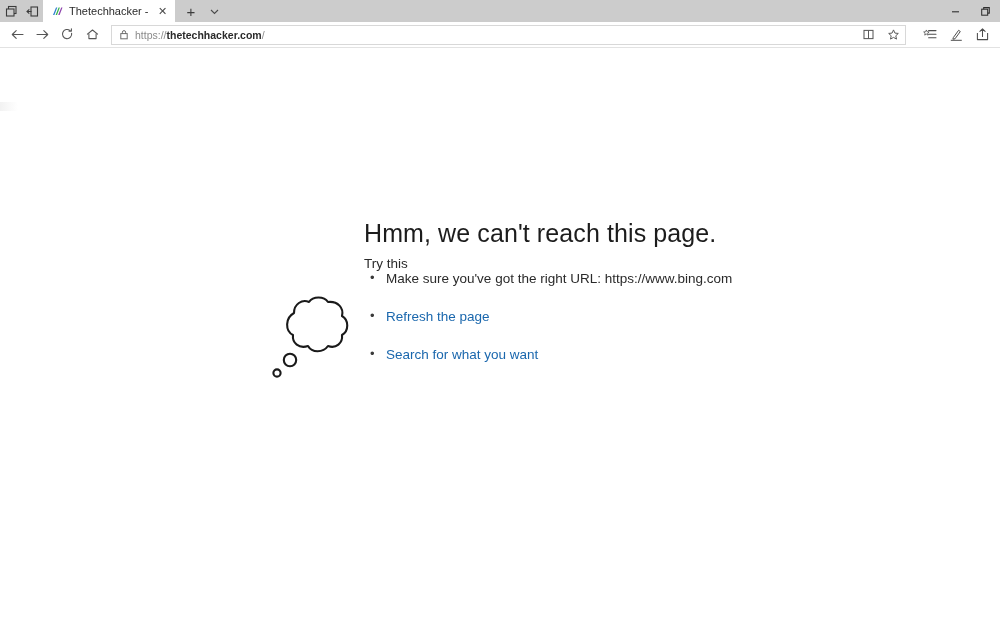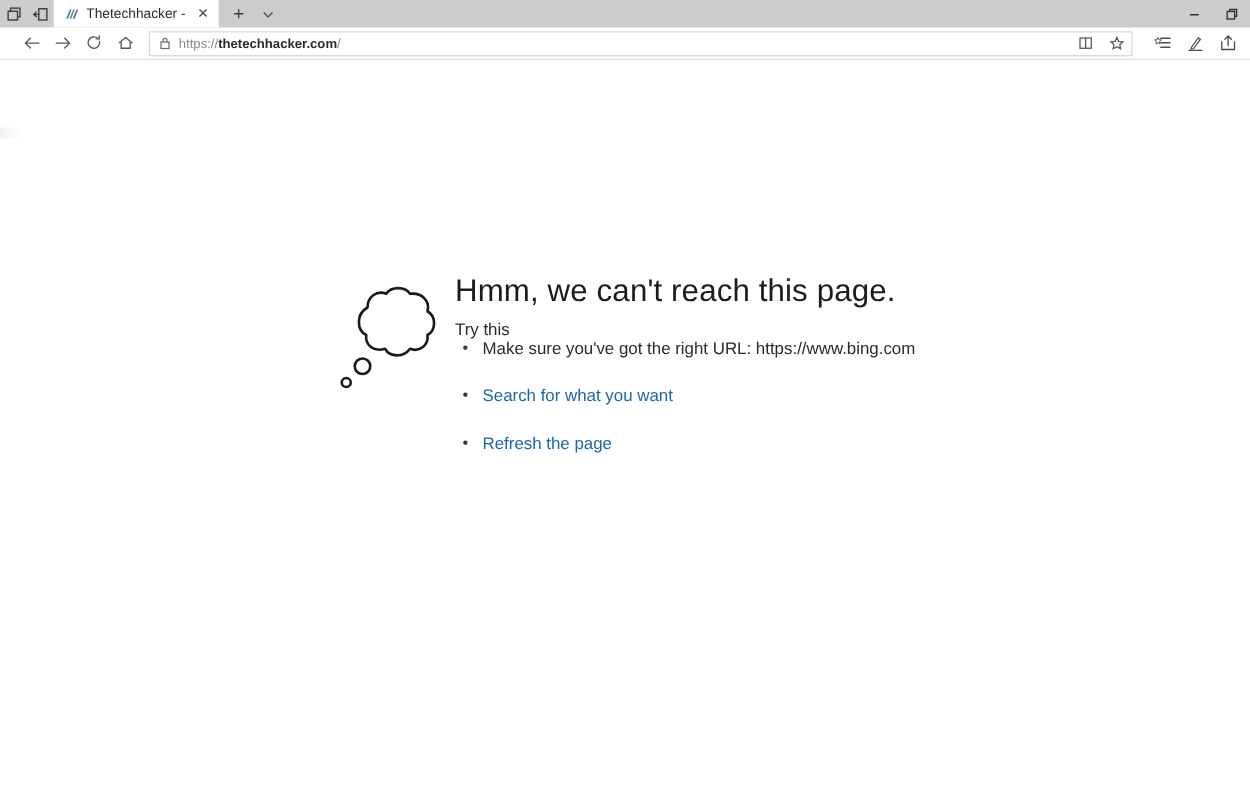--- a/index.html
+++ b/index.html
@@ -133,21 +133,21 @@
     color: #2f2f2f;
   }
 
   
   .navbar {
     height: 26px;
     flex: 0 0 26px;
     background: #ffffff;
     display: flex;
     align-items: center;
-    padding: 0 6px 0 13px;
+    padding: 0 6px 0 5px;
     gap: 0px;
     border-bottom: 1px solid #e2e2e2;
   }
 
   .nav-btn {
     width: 25px;
     height: 24px;
     display: flex;
     align-items: center;
     justify-content: center;
@@ -232,21 +232,21 @@
     width: 18px;
     height: 9px;
     background: linear-gradient(to right, #f2f2f2, #fbfbfb 70%, #ffffff);
   }
 
   .error-wrap {
     position: absolute;
     left: 268px;
     top: 170px;
     display: flex;
-    align-items: flex-start;
+    align-items: flex-end;
     gap: 0px;
   }
 
   .cloud-col {
     width: 96px;
     flex: 0 0 96px;
     padding-top: 4px;
   }
 
   .text-col {
@@ -455,24 +455,24 @@
 
       <div class="text-col">
         <div class="error-title">Hmm, we can't reach this page.</div>
         <div class="error-trythis">Try this</div>
 
         <ul class="error-list">
           <li>
             <span>Make sure you've got the right URL: https://www.bing.com</span>
           </li>
           <li class="link-item">
+            <a href="#">Refresh the page</a>
+          </li>
+          <li class="link-item">
             <a href="#">Search for what you want</a>
           </li>
-          <li class="link-item">
-            <a href="#">Refresh the page</a>
-          </li>
         </ul>
       </div>
 
     </div>
   </div>
 
 </div>
 
 </body></html>

